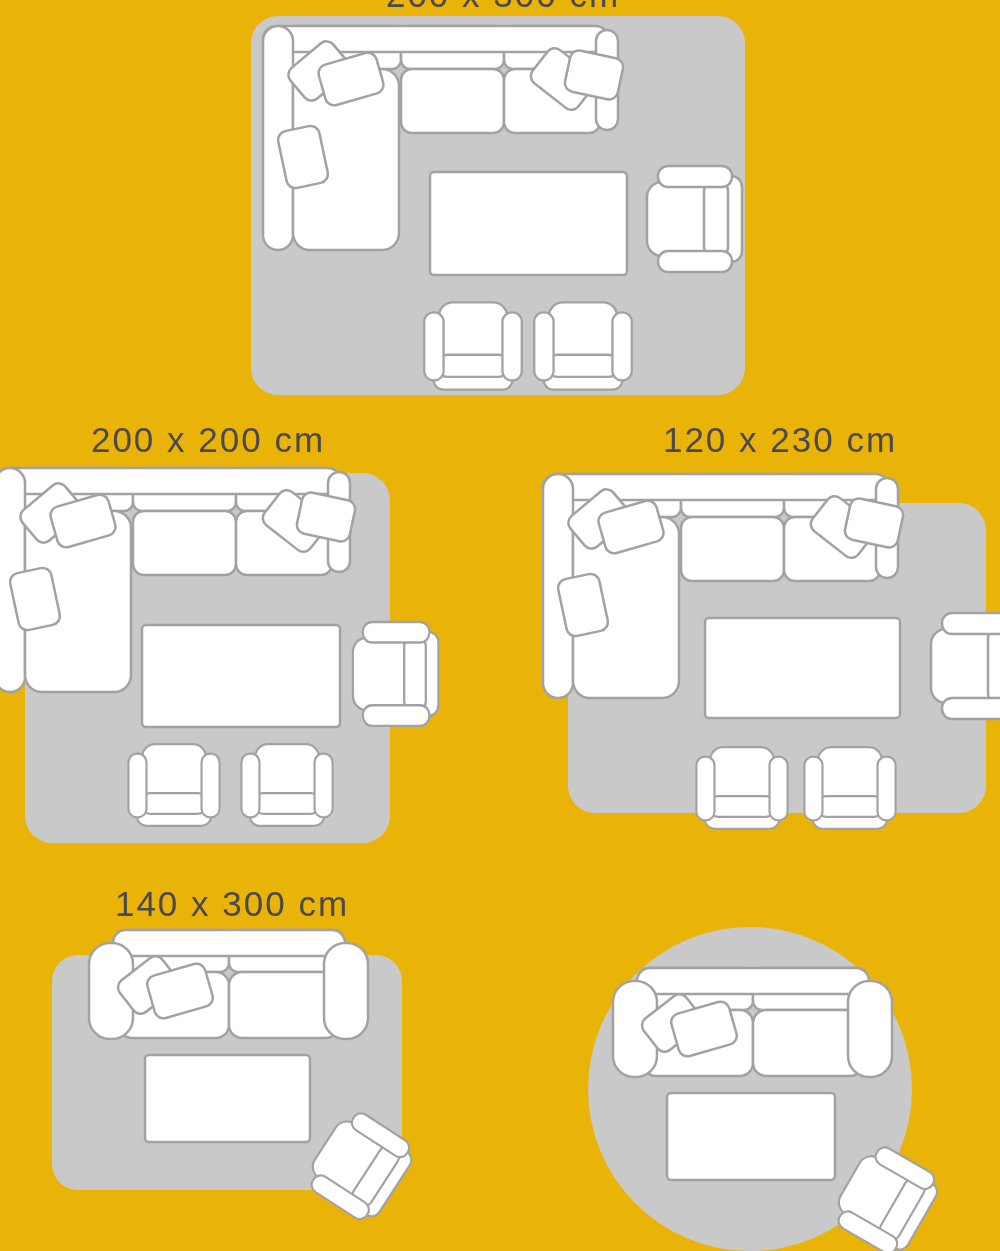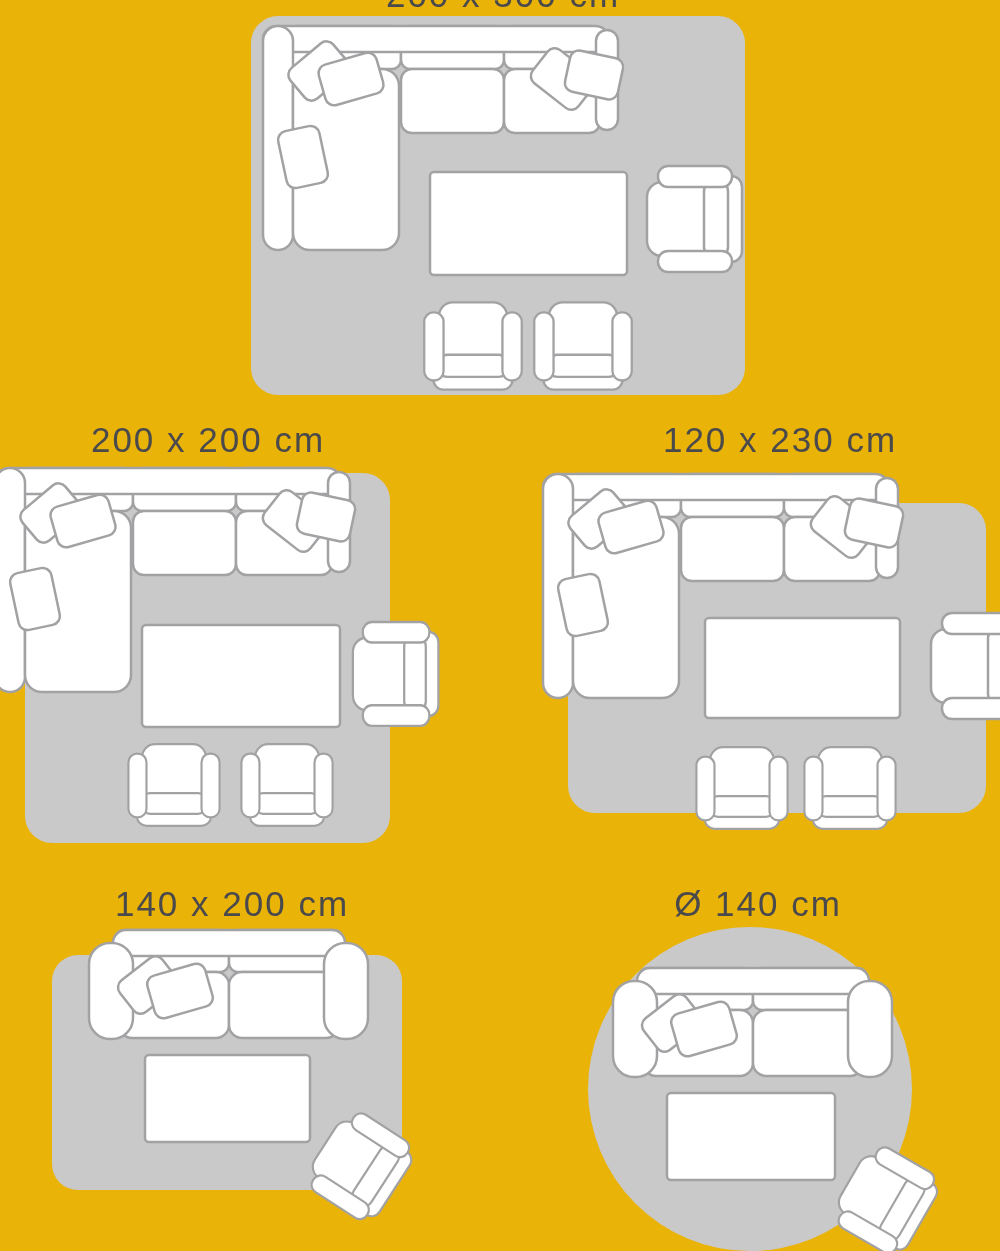--- a/index.html
+++ b/index.html
@@ -124,17 +124,16 @@
       <use href="#armchair" transform="translate(886,1200) rotate(30) scale(0.87) translate(-48.5,-54)"></use>
     </g>
   </svg>
 
   <div class="size-label" style="left:503px; top:-26px;">200 x 300 cm</div>
 
   <div class="size-label" style="left:208px; top:419px;">200 x 200 cm</div>
 
   <div class="size-label" style="left:780px; top:419px;">120 x 230 cm</div>
 
-  <div class="size-label" style="left:232px; top:883px;">140 x 200 cm</div>
+  <div class="size-label" style="left:232px; top:883px;">140 x 300 cm</div>
 
-  <div class="size-label" style="left:758px; top:883px;">Ø 140 cm</div>
 
 </div>
 
 </body></html>

